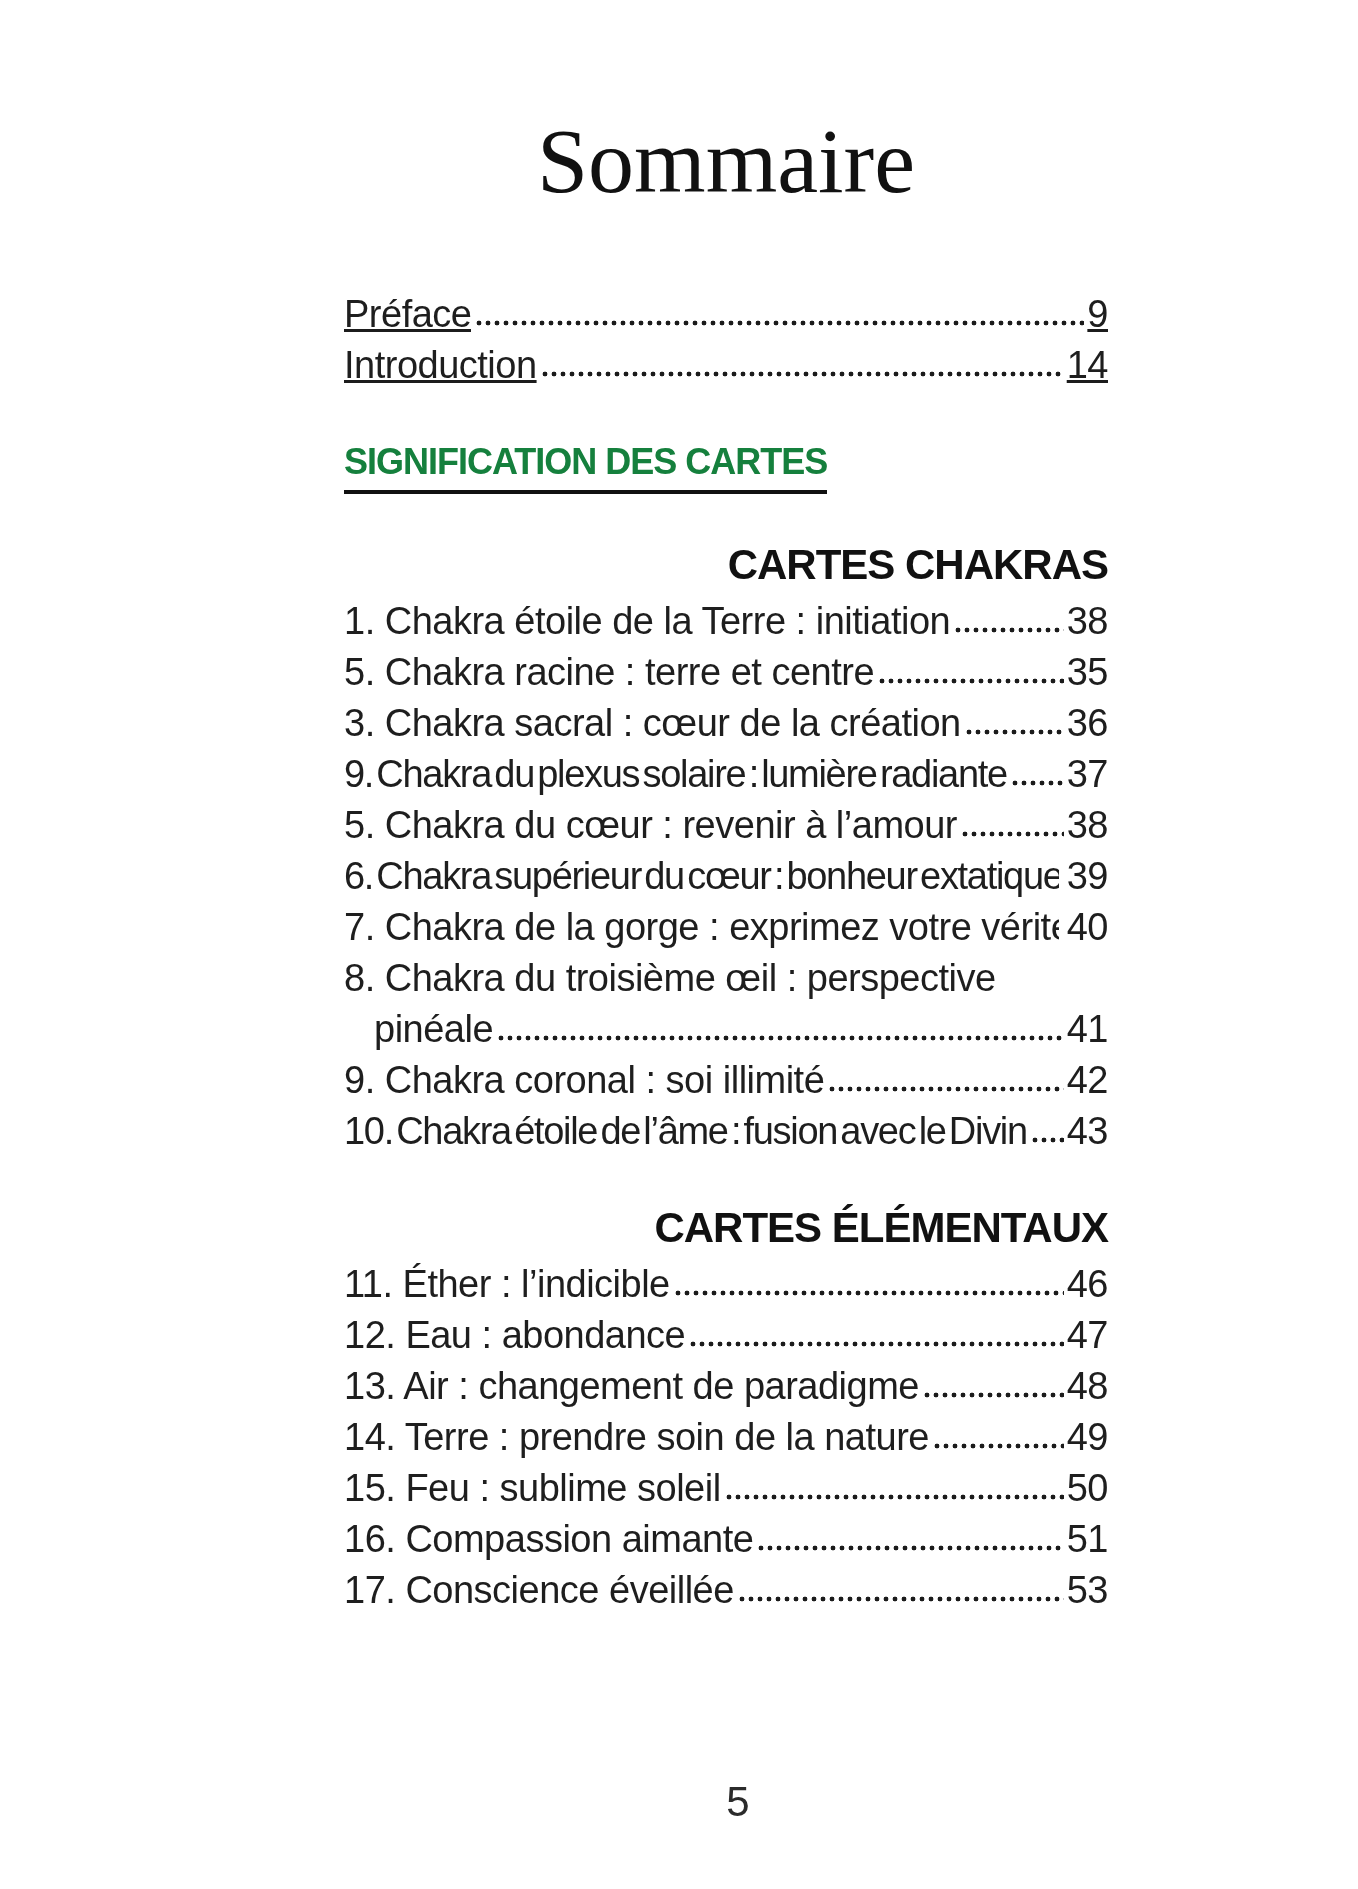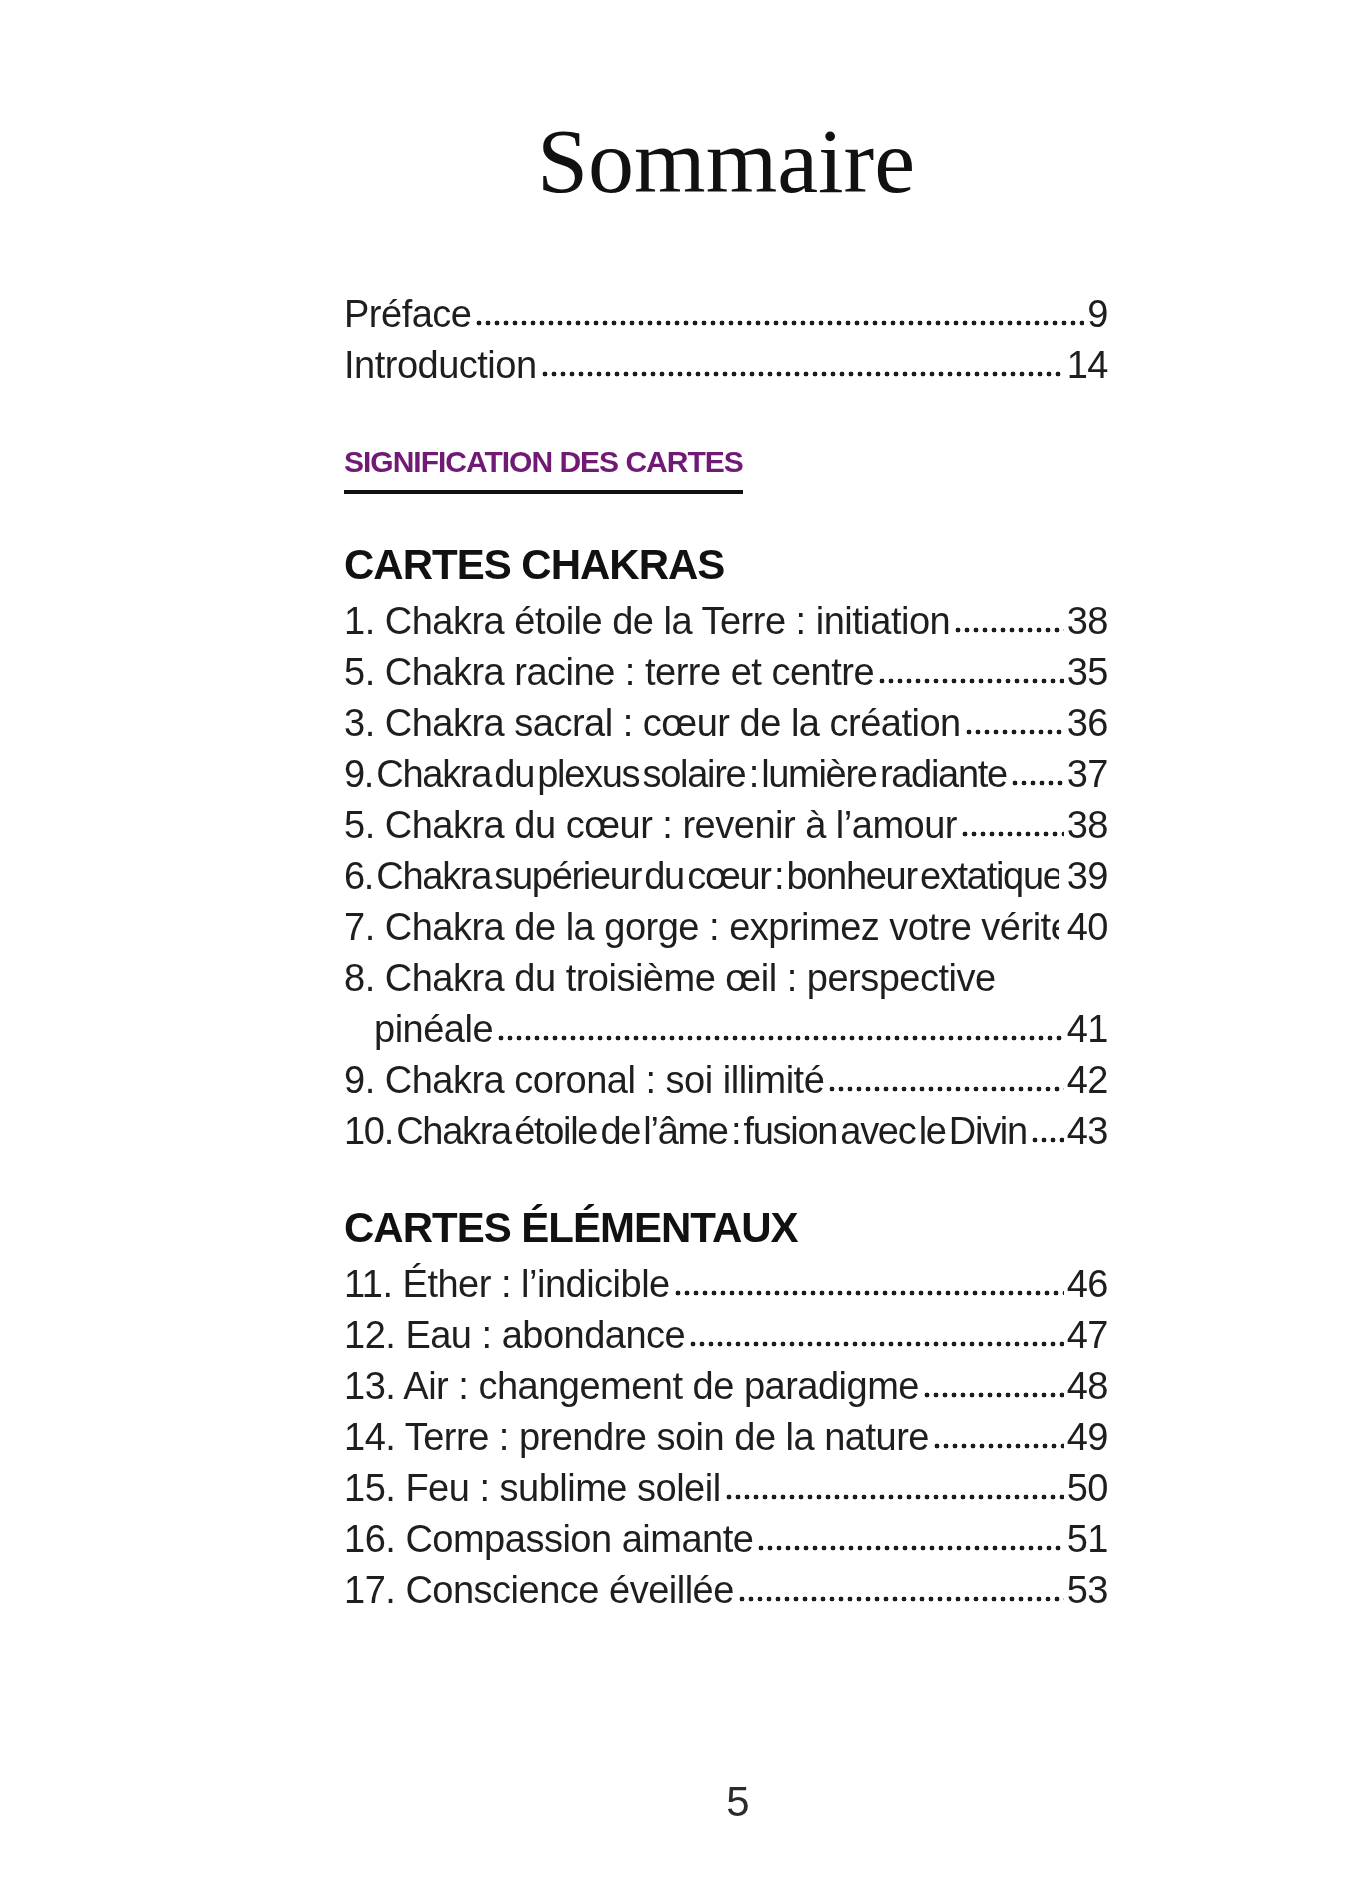--- a/index.html
+++ b/index.html
@@ -27,20 +27,21 @@
     font-family: "Liberation Serif", serif;
     font-weight: normal;
     font-size: 92px;
     line-height: 1.0;
     text-align: center;
     color: #111111;
     letter-spacing: 0px;
   }
   .front-matter {
     margin-top: 82px;
+    text-decoration: underline;
   }
   .row {
     display: flex;
     align-items: baseline;
     font-size: 38px;
     line-height: 51px;
     height: 51px;
     letter-spacing: -0.5px;
     white-space: nowrap;
     color: #1e1e1e;
@@ -66,38 +67,39 @@
     background-size: 9px 6px;
     background-repeat: repeat-x;
     background-position: left bottom;
   }
   .pg {
     flex: 0 0 auto;
     text-align: right;
   }
   .main-heading {
     margin-top: 46px;
-    font-size: 30px;
+    font-size: 36px;
     line-height: 50px;
     font-weight: bold;
-    color: #701a75;
+    color: #15803d;
     letter-spacing: -1px;
   }
   .main-heading .underlined {
     display: inline-block;
     border-bottom: 4px solid #111111;
     padding-bottom: 3px;
   }
   .sub-heading {
     margin: 46px 0 6px 0;
     font-size: 42px;
     line-height: 50px;
     font-weight: bold;
     color: #111111;
     letter-spacing: -1px;
+    text-align: right;
   }
   .folio {
     position: absolute;
     left: 356px;
     top: 1778px;
     width: 764px;
     text-align: center;
     font-size: 42px;
     color: #2b2b2b;
   }

